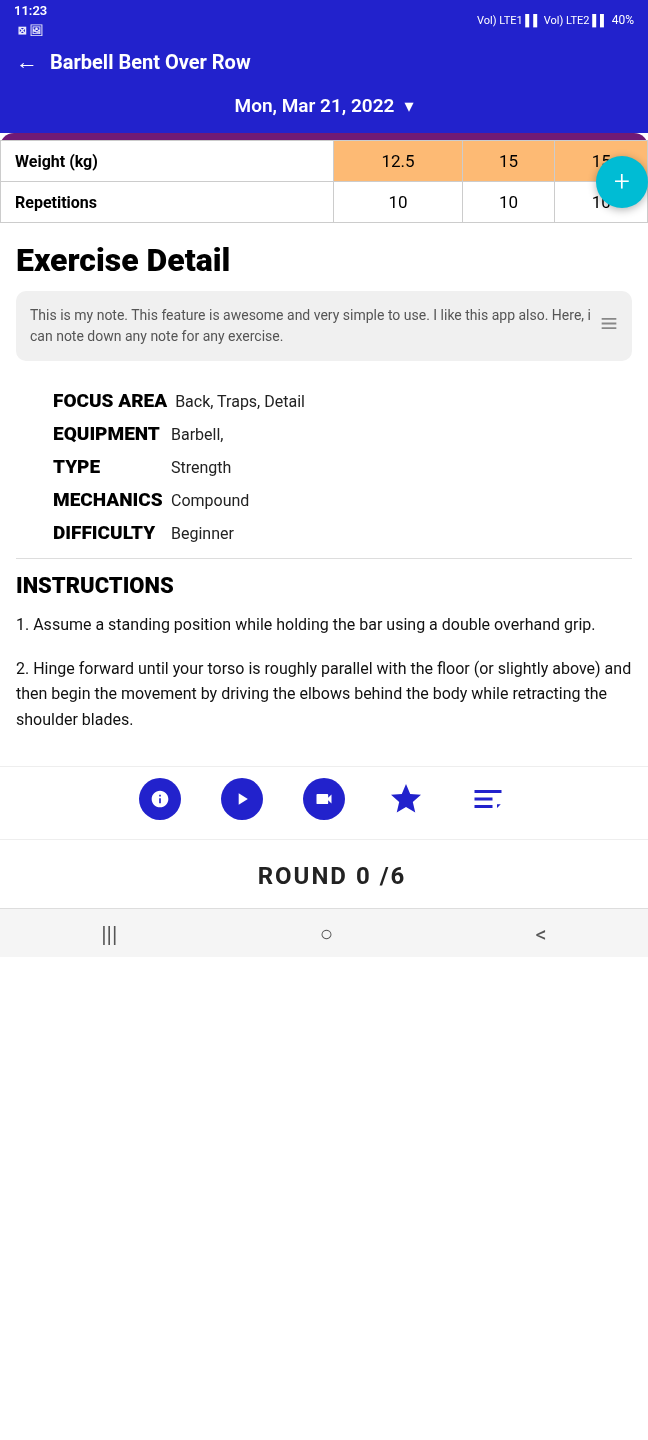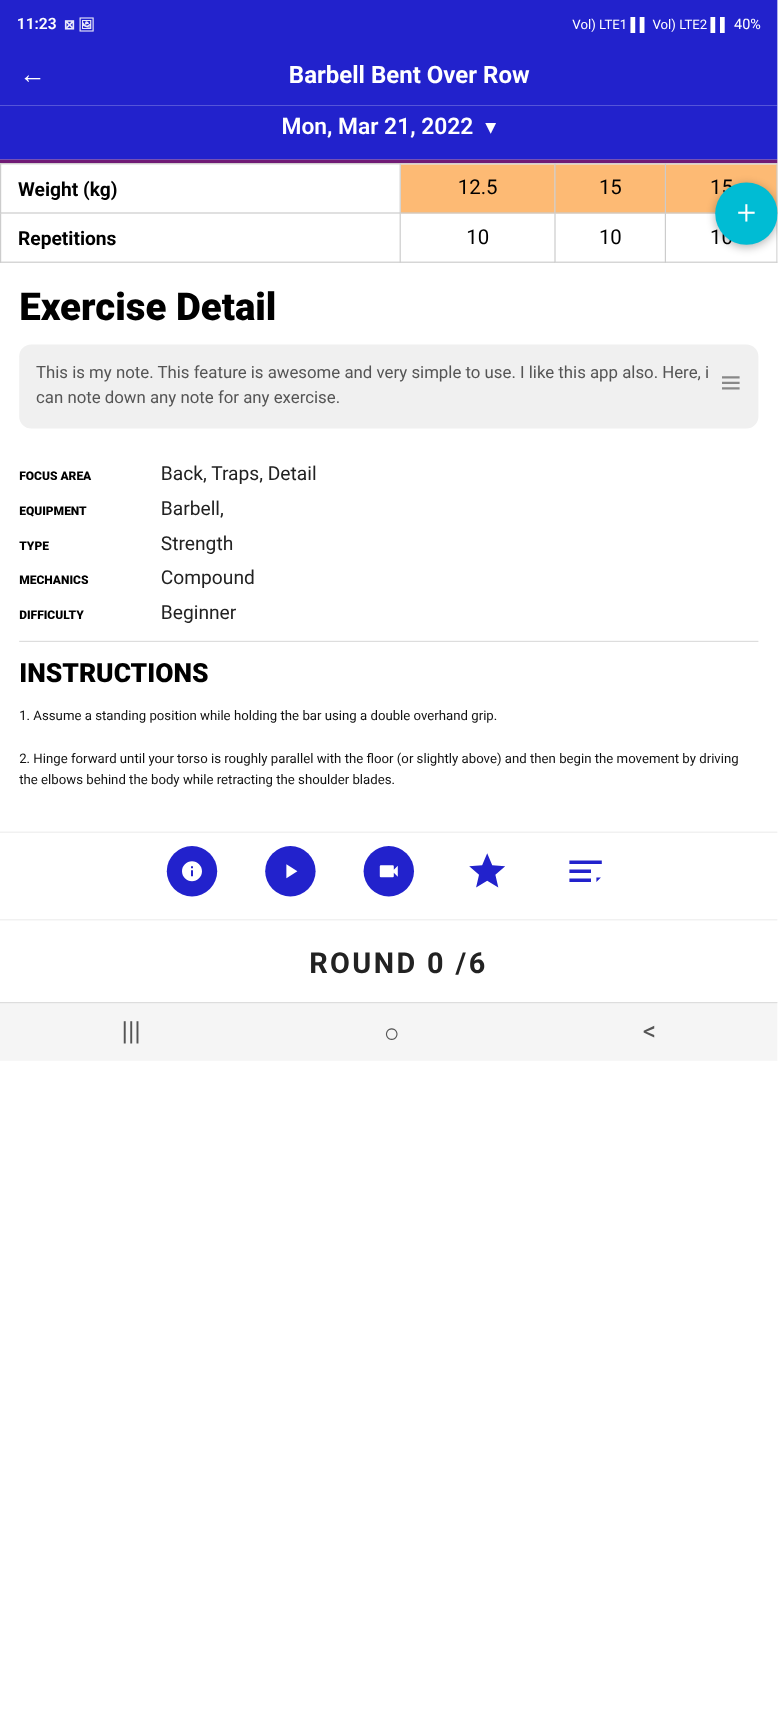--- a/index.html
+++ b/index.html
@@ -16,21 +16,21 @@
     .status-bar {
       background: #2222cc;
       color: #fff;
       display: flex;
       justify-content: space-between;
       align-items: center;
       padding: 6px 14px;
       font-size: 13px;
       height: 40px;
     }
-    .status-left { font-weight: 600; display: flex; align-items: center; gap: 6px; }
+    .status-left { font-weight: 600; display: flex; align-items: center; gap: 6px; flex-direction: column; }
     .status-right { display: flex; align-items: center; gap: 4px; font-size: 12px; }
 
     
     .header {
       background: #2222cc;
       color: #fff;
       display: flex;
       align-items: center;
       padding: 10px 16px 14px 16px;
       gap: 12px;
@@ -38,21 +38,20 @@
     .back-btn {
       font-size: 22px;
       cursor: pointer;
       color: #fff;
       background: none;
       border: none;
       line-height: 1;
     }
     .header-title {
       flex: 1;
-      text-align: center;
       font-size: 20px;
       font-weight: 700;
       color: #fff;
     }
 
     
     .date-row {
       background: #2222cc;
       display: flex;
       justify-content: center;
@@ -66,22 +65,23 @@
       font-weight: 600;
     }
     .chevron-down {
       color: #fff;
       font-size: 18px;
     }
 
     
     .table-container {
       width: 100%;
-      border-top: 3px solid #701a75;
+      border-top: 7px solid #701a75;
       position: relative;
+      border-radius: 14px;
     }
     table {
       width: 100%;
       border-collapse: collapse;
     }
     table td {
       border: 1px solid #ccc;
       text-align: center;
       padding: 10px 8px;
       font-size: 17px;
@@ -154,23 +154,24 @@
     
     .detail-rows { padding: 0 16px; }
     .detail-row {
       display: flex;
       align-items: baseline;
       margin-bottom: 10px;
       font-size: 16px;
     }
     .detail-label {
       font-weight: 900;
-      font-size: 10px;
+      font-size: 19px;
       margin-right: 8px;
       min-width: 110px;
+      margin-left: 37px;
     }
     .detail-value {
       font-size: 16px;
       color: #222;
     }
 
     
     .divider {
       height: 1px;
       background: #ddd;
@@ -178,21 +179,21 @@
     }
 
     
     .instructions { padding: 0 16px 16px 16px; }
     .instructions-title {
       font-size: 22px;
       font-weight: 900;
       margin-bottom: 14px;
     }
     .instruction-text {
-      font-size: 11px;
+      font-size: 16px;
       line-height: 1.6;
       margin-bottom: 18px;
       color: #111;
     }
 
     
     .icon-row {
       display: flex;
       justify-content: center;
       align-items: center;

